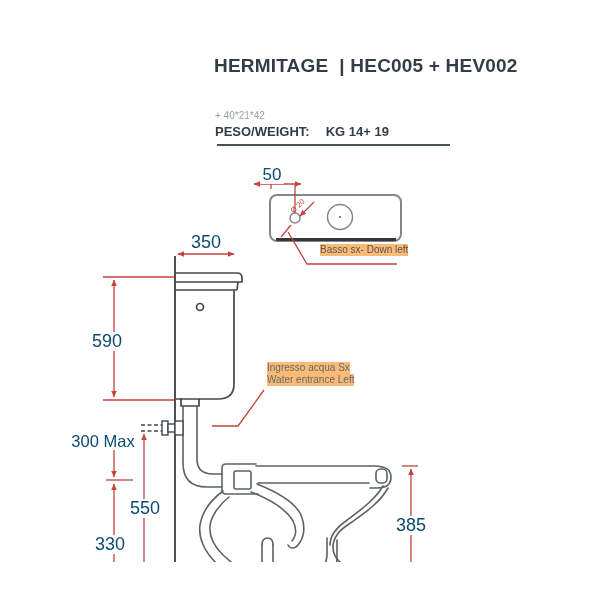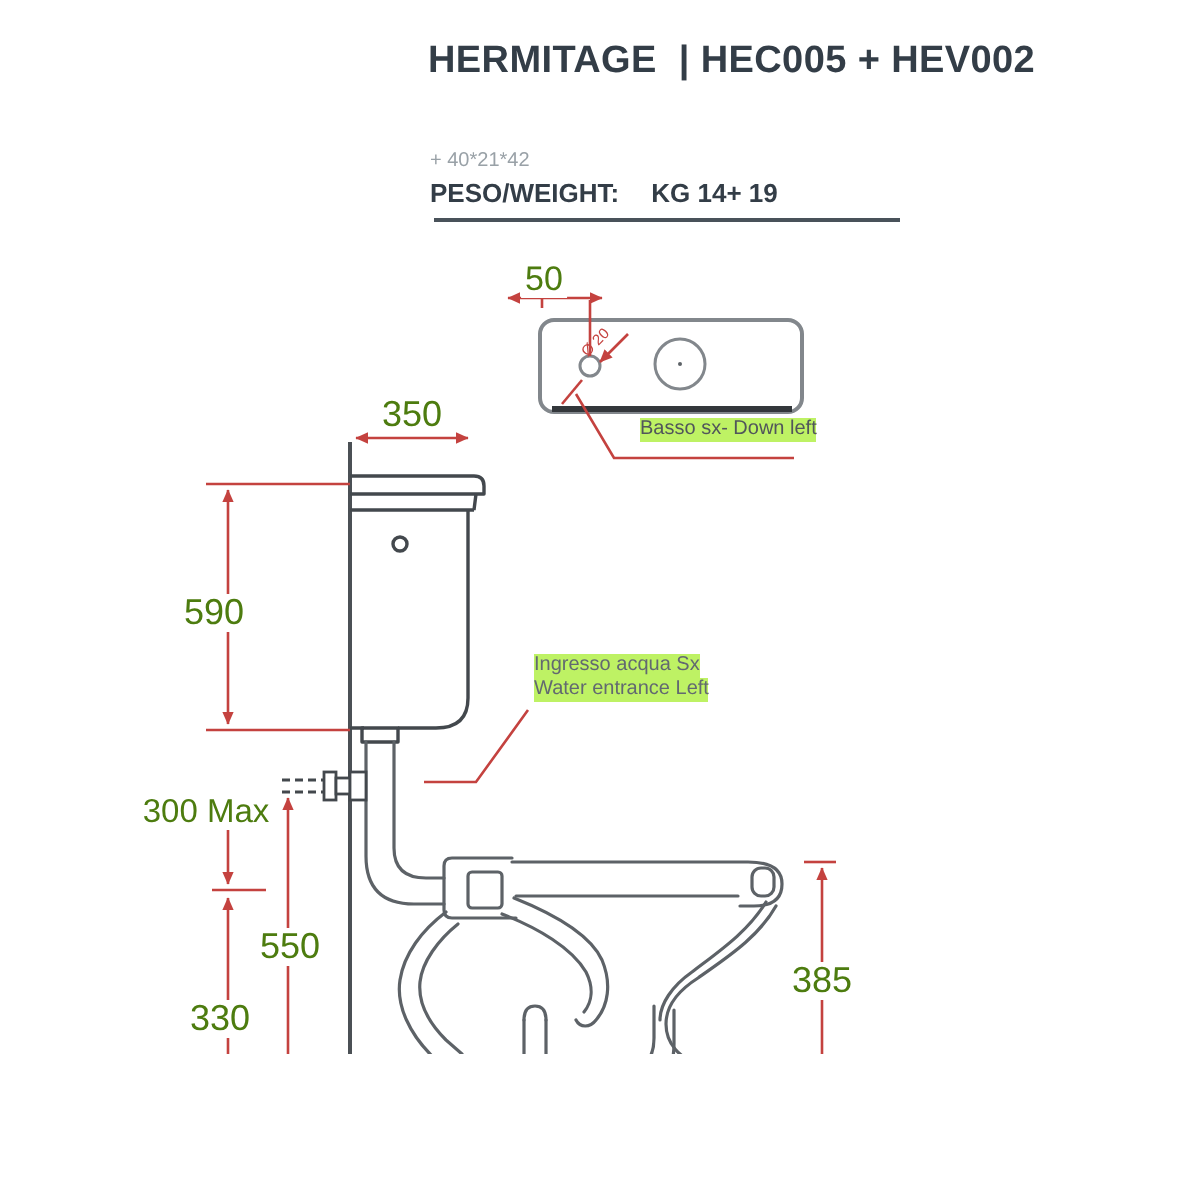--- a/index.html
+++ b/index.html
@@ -1,30 +1,30 @@
 <!DOCTYPE html>
 <html><head>
 <meta charset="utf-8">
 <style>
   html,body{margin:0;padding:0;background:#fff;}
   #page{position:relative;width:600px;height:527px;background:#ffffff;overflow:hidden;
-        font-family:"Liberation Sans",sans-serif;}
+        font-family:"Liberation Sans",sans-serif;margin-top:35px;}
   .abs{position:absolute;}
   
   .title{left:214px;top:20px;font-size:19px;font-weight:bold;color:#333d47;white-space:pre;letter-spacing:.2px;}
   .sub1{left:215px;top:48px;font-size:11.5px;color:#59616a;white-space:pre;}
   .sub2{left:215px;top:62px;font-size:11.5px;color:#99a1a7;white-space:pre;}
   .sub3{left:215px;top:75px;font-size:10px;color:#99a1a7;white-space:pre;}
   .peso{left:215px;top:89px;font-size:13px;font-weight:bold;color:#333d47;white-space:pre;}
   .peso .kg{margin-left:16px;}
   .divider{left:217px;top:109px;width:233px;height:2px;background:#49525a;}
   
-  .dim{position:absolute;transform:translateX(-50%);color:#4d7c0f;background:#fff;
+  .dim{position:absolute;transform:translateX(-50%);color:#0c4a6e;background:#fff;
        padding:0 2px;font-size:18px;line-height:1.05;white-space:pre;}
-  .note{position:absolute;color:#51565b;font-size:10px;line-height:1.2;white-space:pre;background:#bef264;}
+  .note{position:absolute;color:#51565b;font-size:10px;line-height:1.2;white-space:pre;background:#fdba74;}
   .dia{position:absolute;color:#c4423f;font-size:7.5px;transform:rotate(-45deg);transform-origin:left bottom;white-space:pre;}
   svg{position:absolute;left:0;top:0;}
 </style>
 </head>
 <body>
 
 <div id="page">
 
   <svg width="600" height="600" viewBox="0 0 600 600">
     <defs>

